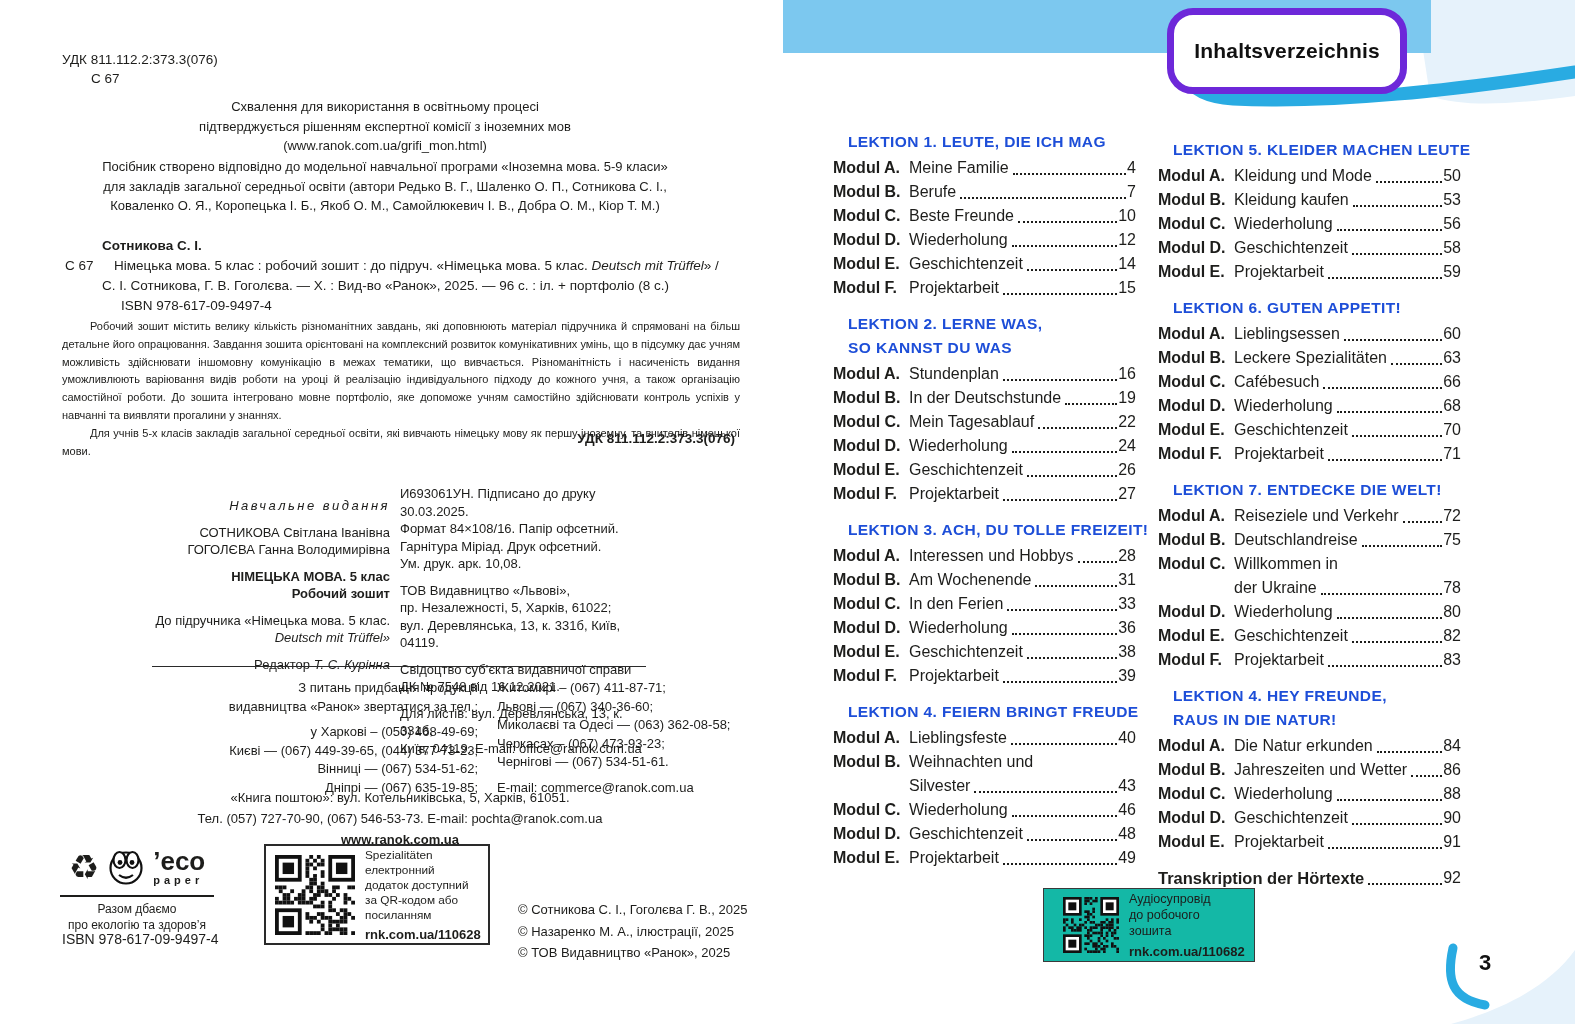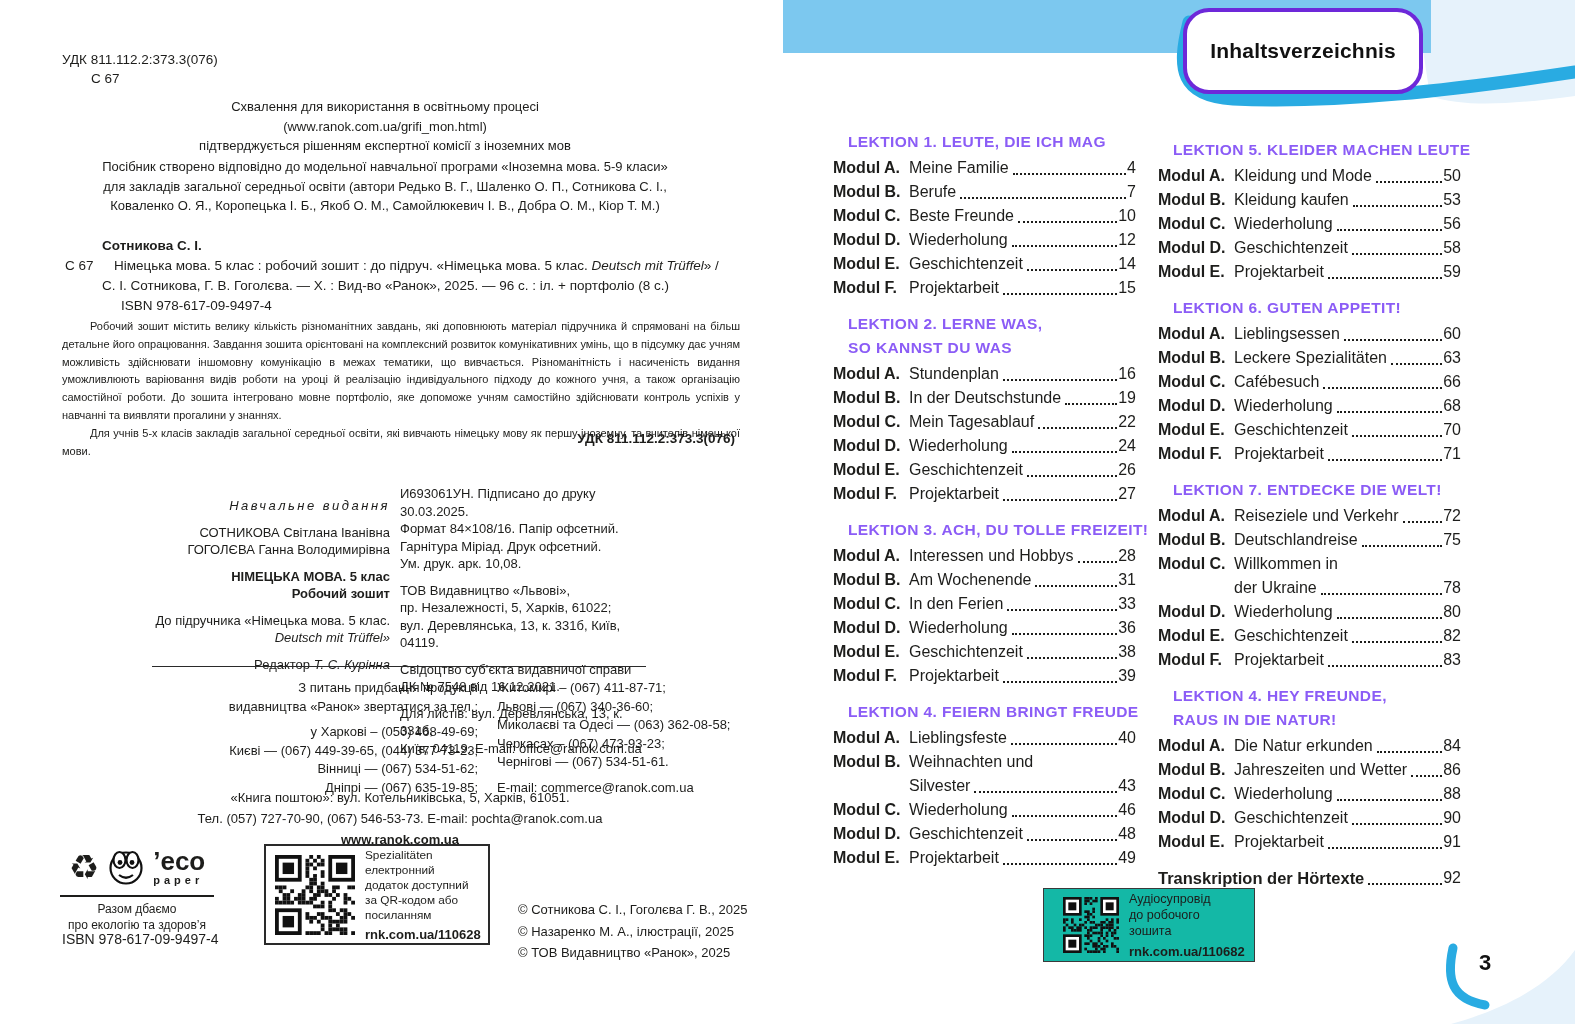--- a/index.html
+++ b/index.html
@@ -48,28 +48,28 @@
   #eco .slogan{font-size:12px;line-height:15.5px;}
   #isbn-bottom{left:62px;top:931px;font-size:14px;}
   #app-box{left:264px;top:844px;width:226px;height:101px;border:2px solid #2a2a2a;
            display:flex;align-items:center;gap:10px;padding:6px 9px;box-sizing:border-box;background:#fff;}
   #app-box .txt{font-size:11.8px;line-height:15px;}
   #app-box .link{font-weight:bold;font-size:13px;margin-top:4px;}
   #copyrights{left:518px;top:899px;font-size:13px;line-height:21.5px;}
   
   #right-page{left:775px;top:0;width:800px;height:1024px;}
   #hdr-decor{left:0;top:0;}
-  #hdr-box{left:408px;top:8px;width:240px;height:86px;background:#fff;border:4px solid #6d28d9;
+  #hdr-box{left:392px;top:8px;width:240px;height:86px;background:#fff;border:7px solid #6d28d9;
            border-radius:26px;box-sizing:border-box;display:flex;align-items:center;justify-content:center;}
   #hdr-box span{font-weight:bold;font-size:21px;letter-spacing:0.2px;color:#111;}
   .toc-col{width:303px;}
   #toc-col-0{left:58px;top:130px;}
   #toc-col-1{left:383px;top:138px;}
   .toc-section{margin-bottom:12px;}
-  .toc-heading{color:#8b5cf6;font-weight:bold;font-size:15.5px;line-height:24px;
+  .toc-heading{color:#1d4ed8;font-weight:bold;font-size:15.5px;line-height:24px;
                letter-spacing:0.4px;padding-left:15px;white-space:nowrap;margin-bottom:2px;}
   .toc-row{display:flex;align-items:flex-end;font-size:16px;line-height:24px;white-space:nowrap;}
   .toc-label{flex:0 0 76px;font-weight:bold;}
   .toc-title{padding-right:1px;}
   .toc-title.bold{font-weight:bold;font-size:16.5px;}
   .leader{flex:1;border-bottom:2.4px dotted #1d1d1b;margin:0 1px 5px 3px;min-width:8px;}
   .toc-page{}
   .toc-final{margin-top:4px;}
   #audio-box{left:268px;top:888px;width:212px;height:74px;border:1.6px solid #3a3a3a;
              display:flex;align-items:center;gap:10px;padding:6px 19px;box-sizing:border-box;background:#14b8a6;}
@@ -84,22 +84,22 @@
 
 <div id="left-page" class="abs">
 
   <div id="udk-top" class="abs">
     <div>УДК 811.112.2:373.3(076)</div>
     <div class="code">С 67</div>
   </div>
 
   <div id="approval" class="abs center-block">
       <div>Схвалення для використання в освітньому процесі</div>
+      <div>підтверджується рішенням експертної комісії з іноземних мов</div>
       <div>(www.ranok.com.ua/grifi_mon.html)</div>
-      <div>підтверджується рішенням експертної комісії з іноземних мов</div>
     </div>
 
   <div id="program" class="abs center-block">
       <div>Посібник створено відповідно до модельної навчальної програми «Іноземна мова. 5-9 класи»</div>
       <div>для закладів загальної середньої освіти (автори Редько В. Г., Шаленко О. П., Сотникова С. І.,</div>
       <div>Коваленко О. Я., Коропецька І. Б., Якоб О. М., Самойлюкевич І. В., Добра О. М., Кіор Т. М.)</div>
     </div>
 
   <div id="biblio" class="abs">
     <div class="author">Сотникова С. І.</div>

